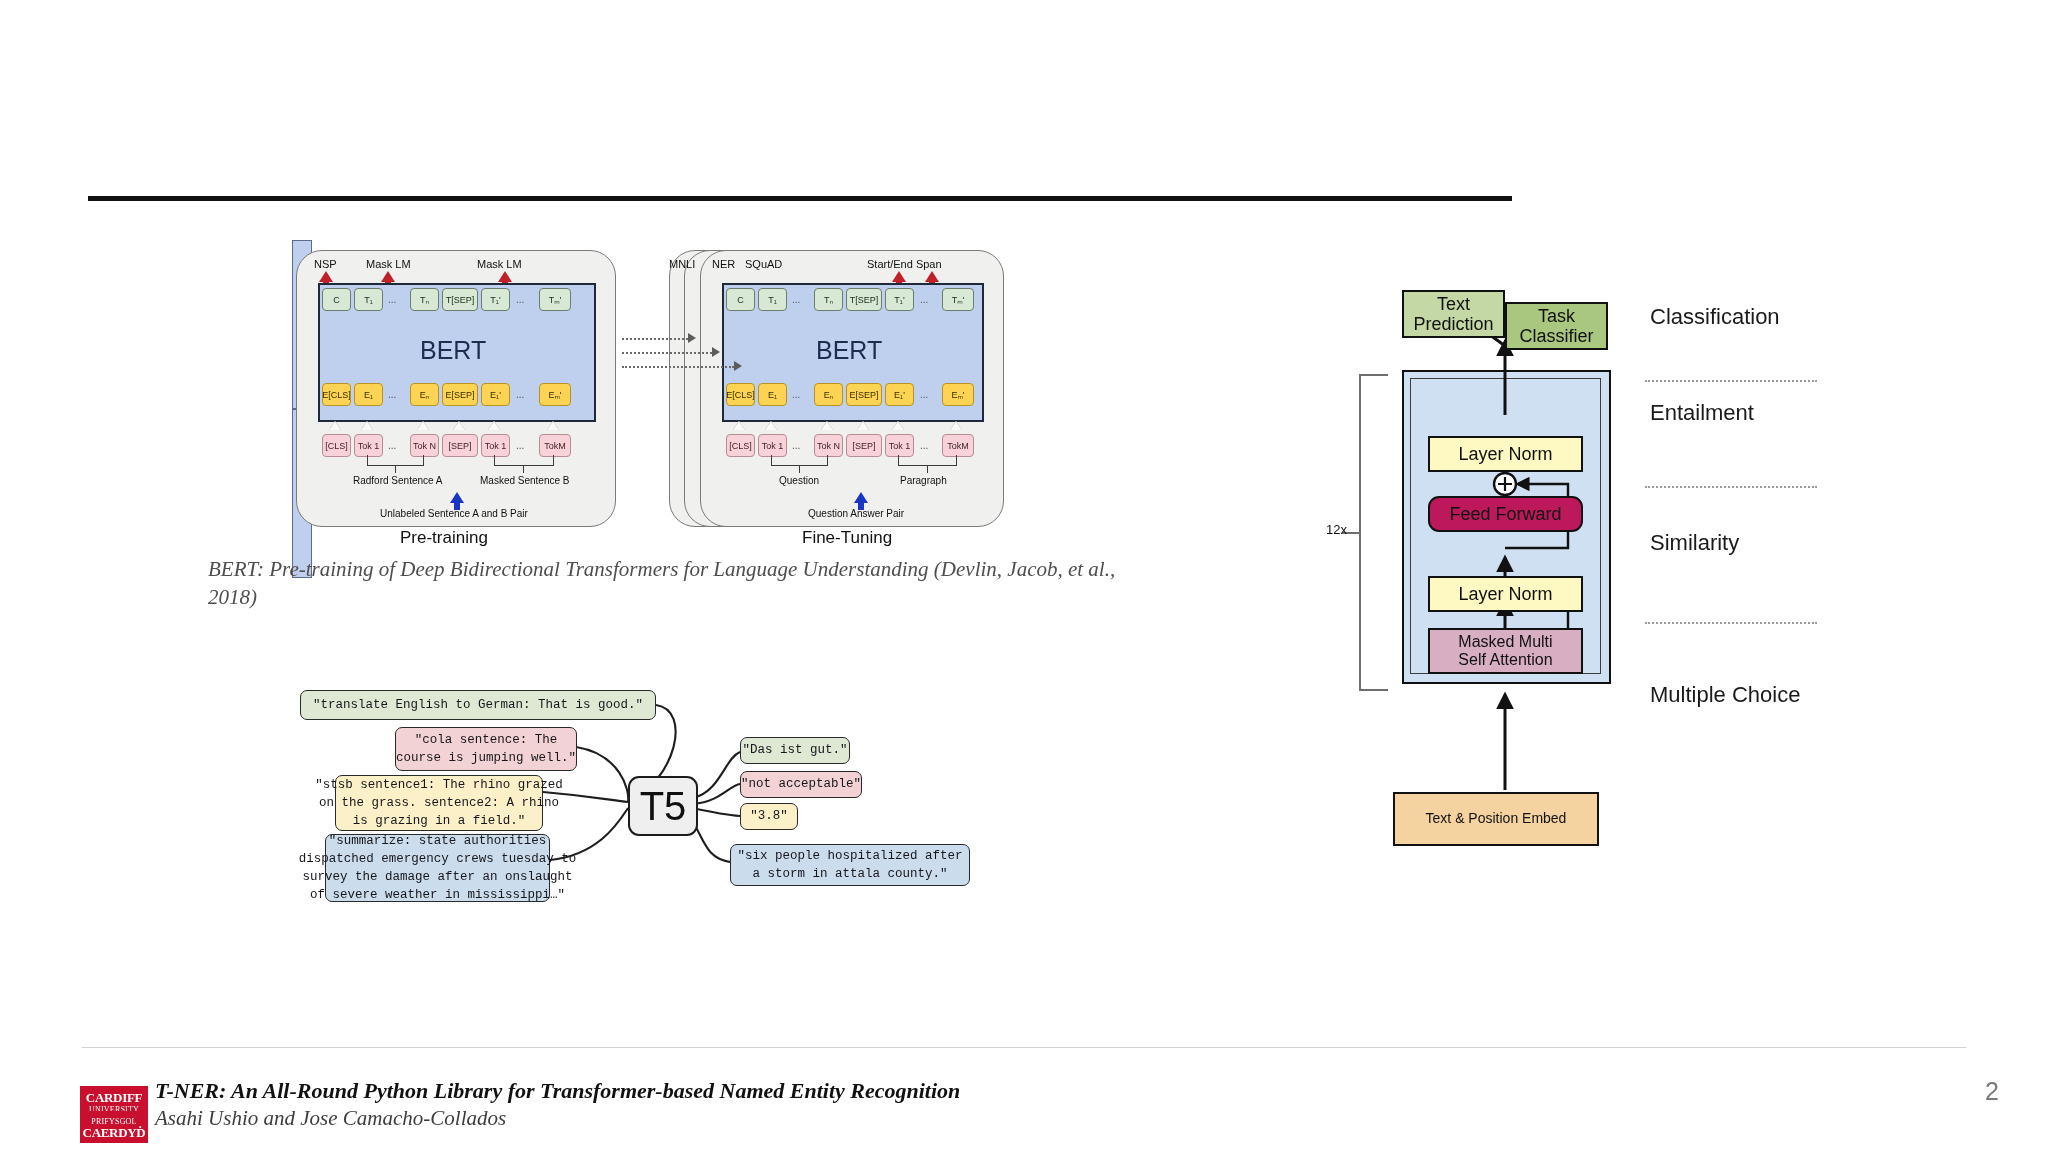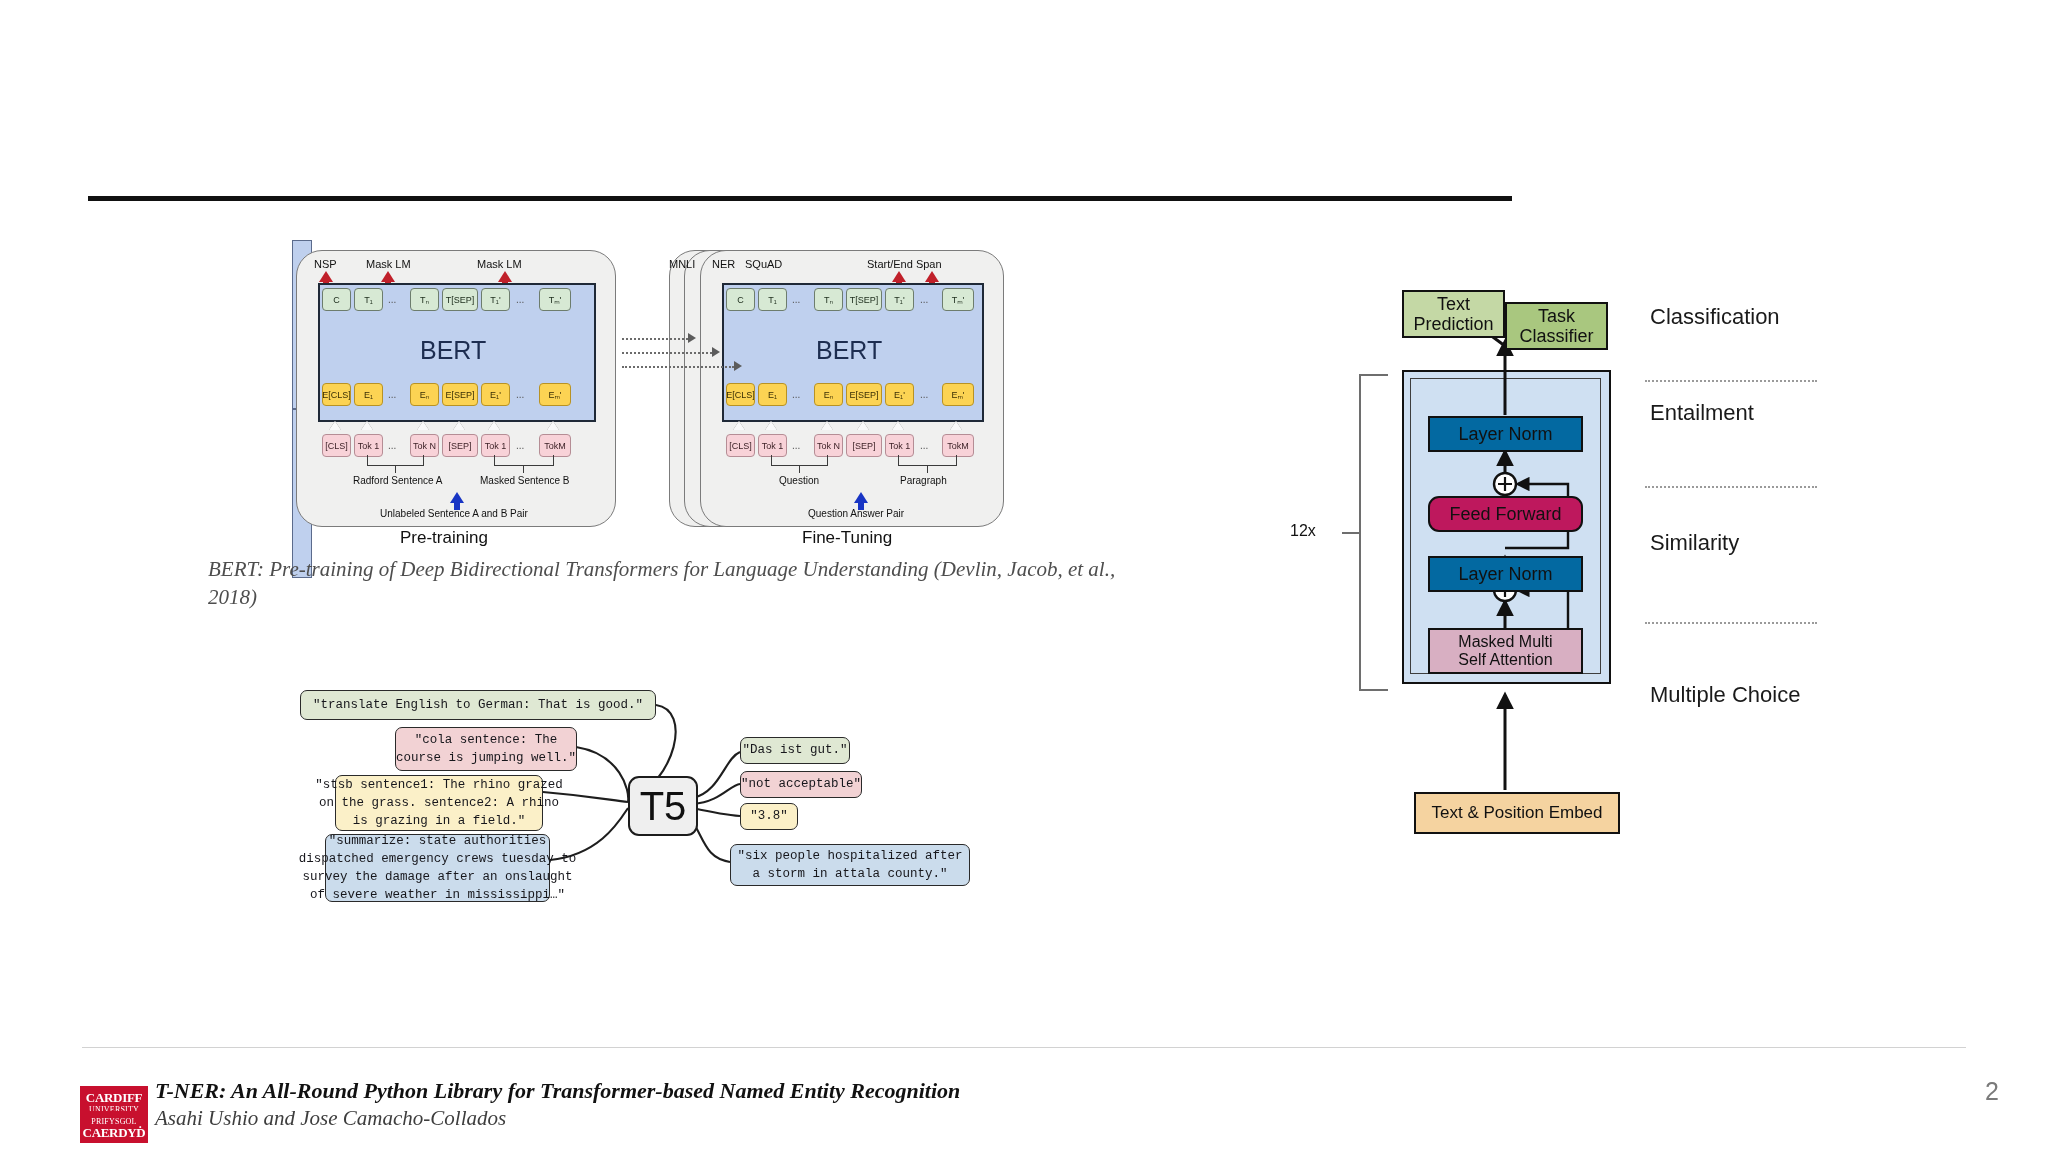--- a/index.html
+++ b/index.html
@@ -156,34 +156,35 @@
     border:2px solid #111;
     display:flex;align-items:center;justify-content:center;
     text-align:center;
     font-family:"Liberation Sans", sans-serif;
     font-size:18px;color:#111;
     line-height:1.12;
     box-sizing:border-box;
   }
   .g-green-l{background:#c4d8a5;}
   .g-green-d{background:#a9c77f;}
-  .g-purple{background:#0369a1;}
+  .g-purple{background:#fef9c3;margin-top:20px;}
   .g-yellow{background:#be185d;border-radius:11px;}
   .g-pink{background:#d8afc2;}
   .g-orange{background:#f5d3a0;}
   .g-stack{
     position:absolute;background:#cfe0f2;border:2px solid #111;
   }
   .g-stack-inner{
     position:absolute;background:#cfe0f2;border:1.6px solid #3e3e3e;
   }
   .g-svg{position:absolute;left:0;top:0;width:430px;height:580px;}
   .g-12x{
-    position:absolute;font-size:16px;color:#111;
-    font-family:"Liberation Sans", sans-serif;
+    position:absolute;font-size:13px;color:#111;
+    font-family:"Liberation Sans", sans-serif;
+    margin-left:36px;
   }
   .tasklbl{
     position:absolute;font-size:22px;color:#1a1a1a;
     font-family:"Liberation Sans", sans-serif;white-space:nowrap;
   }
   .taskdots{
     position:absolute;height:0;border-top:2px dotted #9a9a9a;width:172px;
   }
 
   
@@ -459,21 +460,21 @@
     <div class="gblock g-green-l" style="left:62px;top:0px;width:103px;height:48px;white-space:pre-line;">Text
 Prediction</div>
     <div class="gblock g-green-d" style="left:165px;top:12px;width:103px;height:48px;white-space:pre-line;">Task
 Classifier</div>
 
     <div class="gblock g-purple" style="left:88px;top:126px;width:155px;height:36px;">Layer Norm</div>
     <div class="gblock g-yellow" style="left:88px;top:206px;width:155px;height:36px;">Feed Forward</div>
     <div class="gblock g-purple" style="left:88px;top:266px;width:155px;height:36px;">Layer Norm</div>
     <div class="gblock g-pink" style="left:88px;top:338px;width:155px;height:46px;white-space:pre-line;font-size:16px;">Masked Multi
 Self Attention</div>
-    <div class="gblock g-orange" style="left:74px;top:502px;width:206px;height:42px;font-size:17px;">Text &amp; Position Embed</div>
+    <div class="gblock g-orange" style="left:53px;top:502px;width:206px;height:54px;font-size:14px;">Text &amp; Position Embed</div>
 
     <div class="g-12x" style="left:-50px;top:232px;">12x</div>
 
     <div class="tasklbl" style="left:310px;top:14px;">Classification</div>
     <div class="taskdots" style="left:305px;top:90px;"></div>
     <div class="tasklbl" style="left:310px;top:110px;">Entailment</div>
     <div class="taskdots" style="left:305px;top:196px;"></div>
     <div class="tasklbl" style="left:310px;top:240px;">Similarity</div>
     <div class="taskdots" style="left:305px;top:332px;"></div>
     <div class="tasklbl" style="left:310px;top:392px;">Multiple Choice</div>

